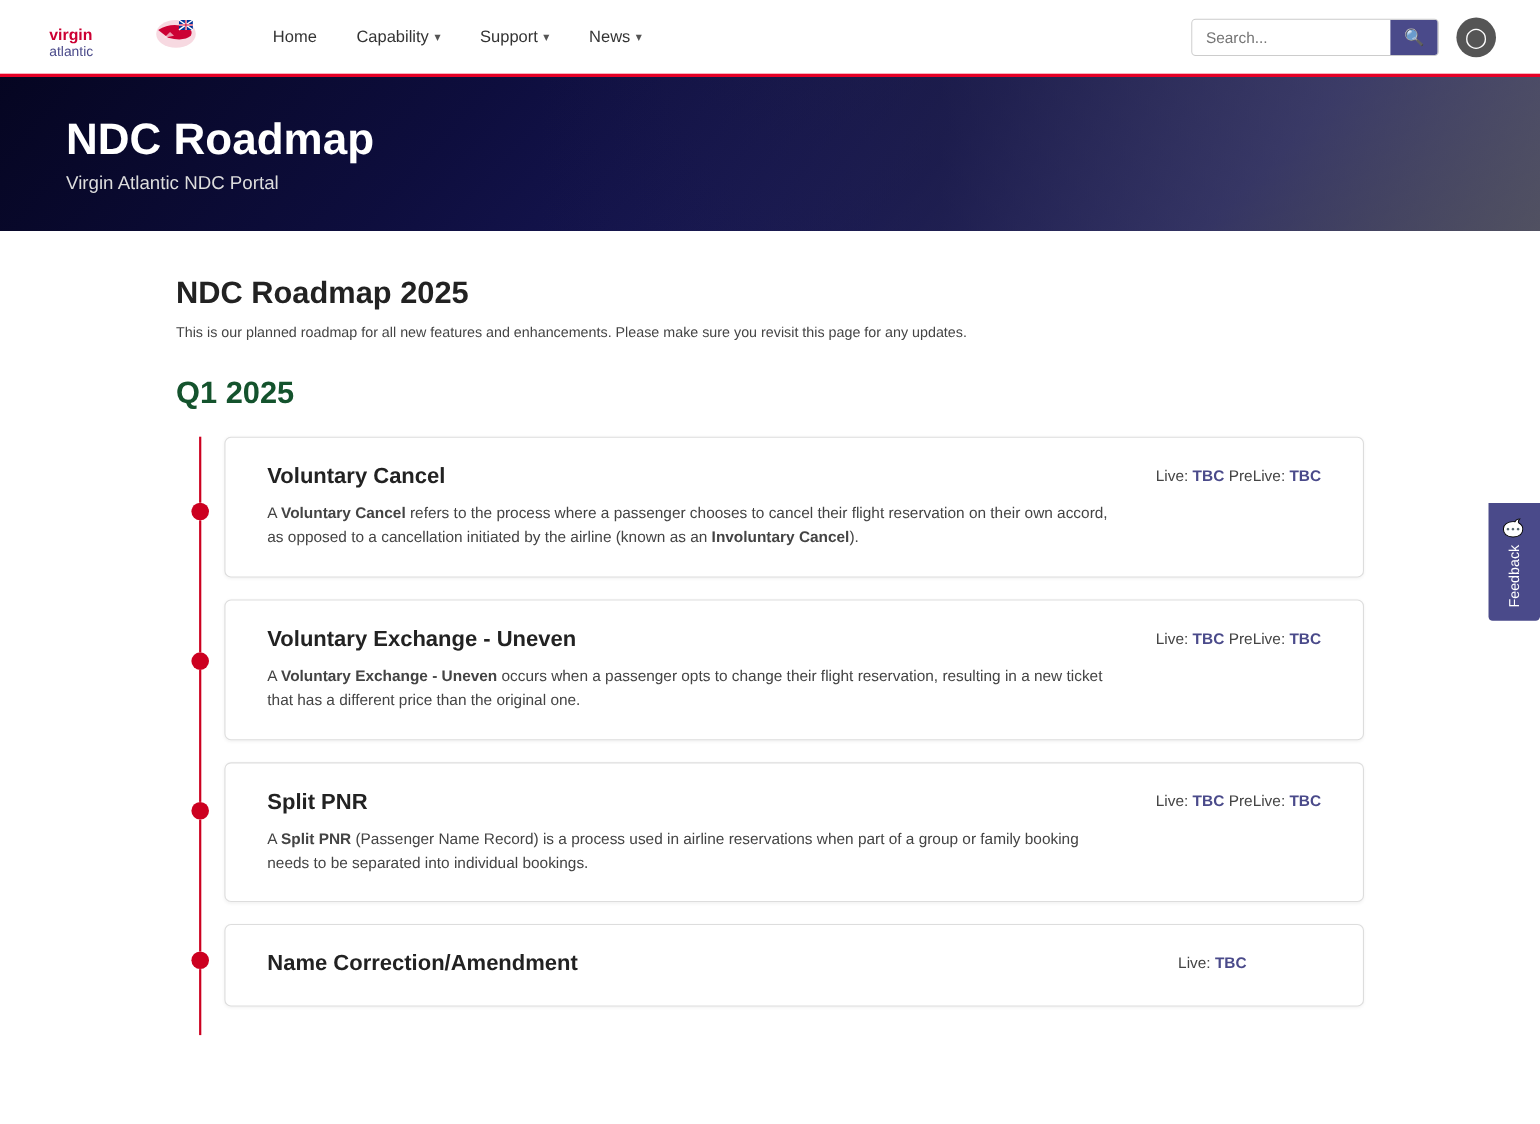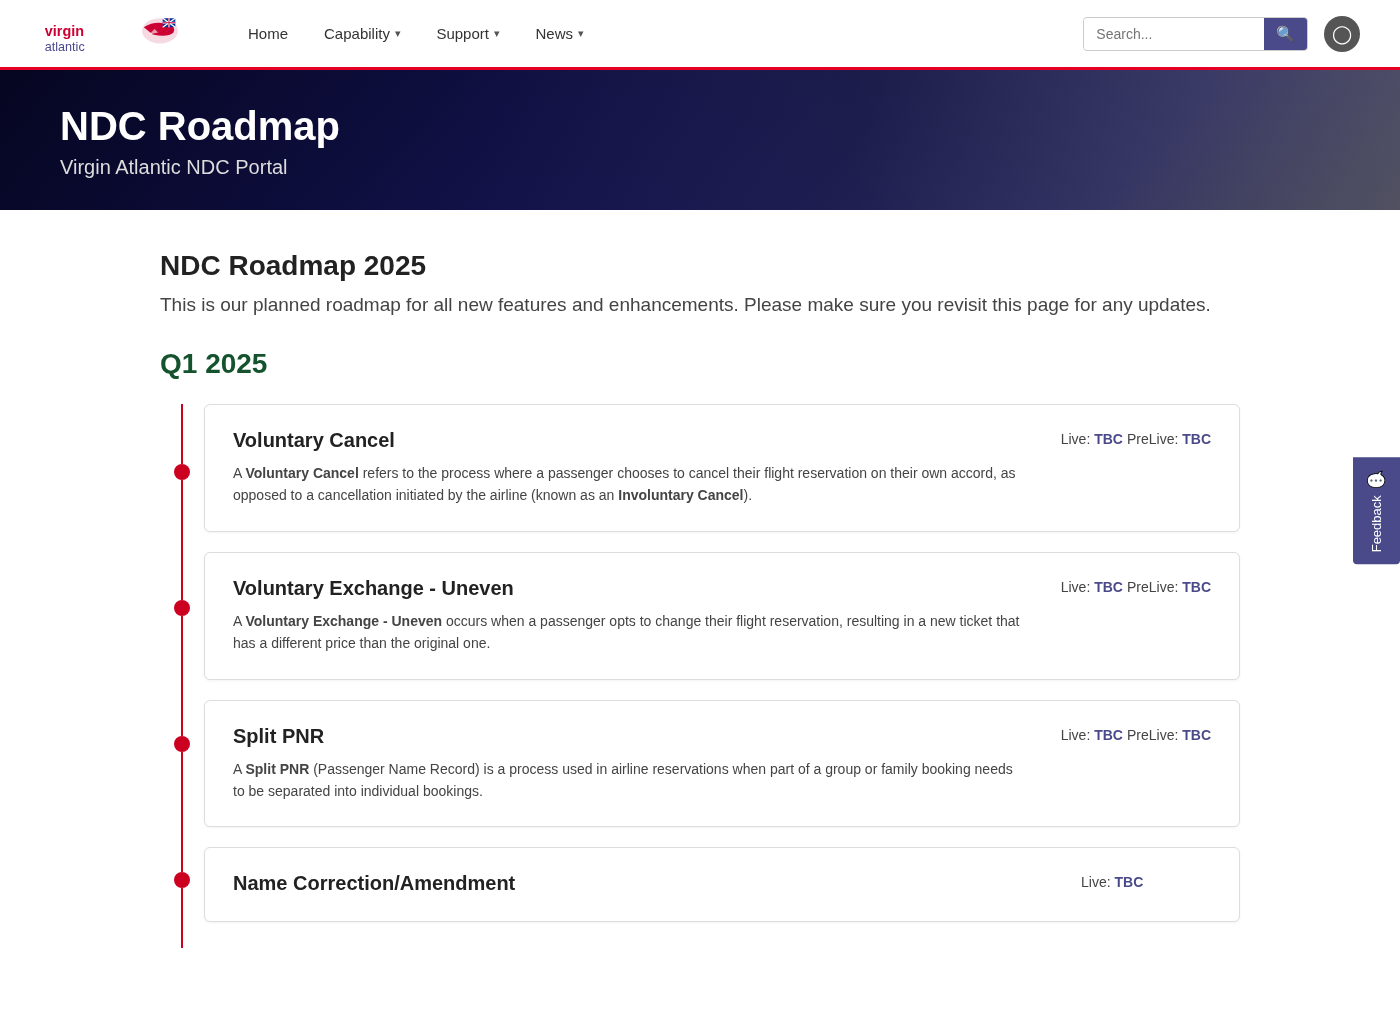--- a/index.html
+++ b/index.html
@@ -118,57 +118,57 @@
       position: relative;
       z-index: 2;
     }
     .hero-title {
       font-size: 40px;
       font-weight: bold;
       color: #fff;
       line-height: 1.2;
     }
     .hero-subtitle {
-      font-size: 20px;
+      font-size: 17px;
       color: #ddd;
       margin-top: 6px;
     }
 
     
     .main-content {
       max-width: 1200px;
       margin: 0 auto;
       padding: 40px 60px;
     }
     .page-heading {
       font-size: 28px;
       font-weight: bold;
       color: #222;
       margin-bottom: 12px;
     }
     .page-description {
-      font-size: 19px;
+      font-size: 13px;
       color: #444;
       margin-bottom: 32px;
     }
 
     
     .quarter-heading {
       font-size: 28px;
       font-weight: bold;
       color: #14532d;
       margin-bottom: 24px;
     }
 
     
     .roadmap-card {
       border: 1px solid #ddd;
       border-radius: 6px;
       background: #fff;
-      padding: 24px 28px;
+      padding: 24px 38px;
       display: flex;
       flex-direction: row;
       align-items: flex-start;
       justify-content: space-between;
       box-shadow: 0 1px 3px rgba(0,0,0,0.05);
     }
     .card-body {
       flex: 1;
       padding-right: 40px;
     }

